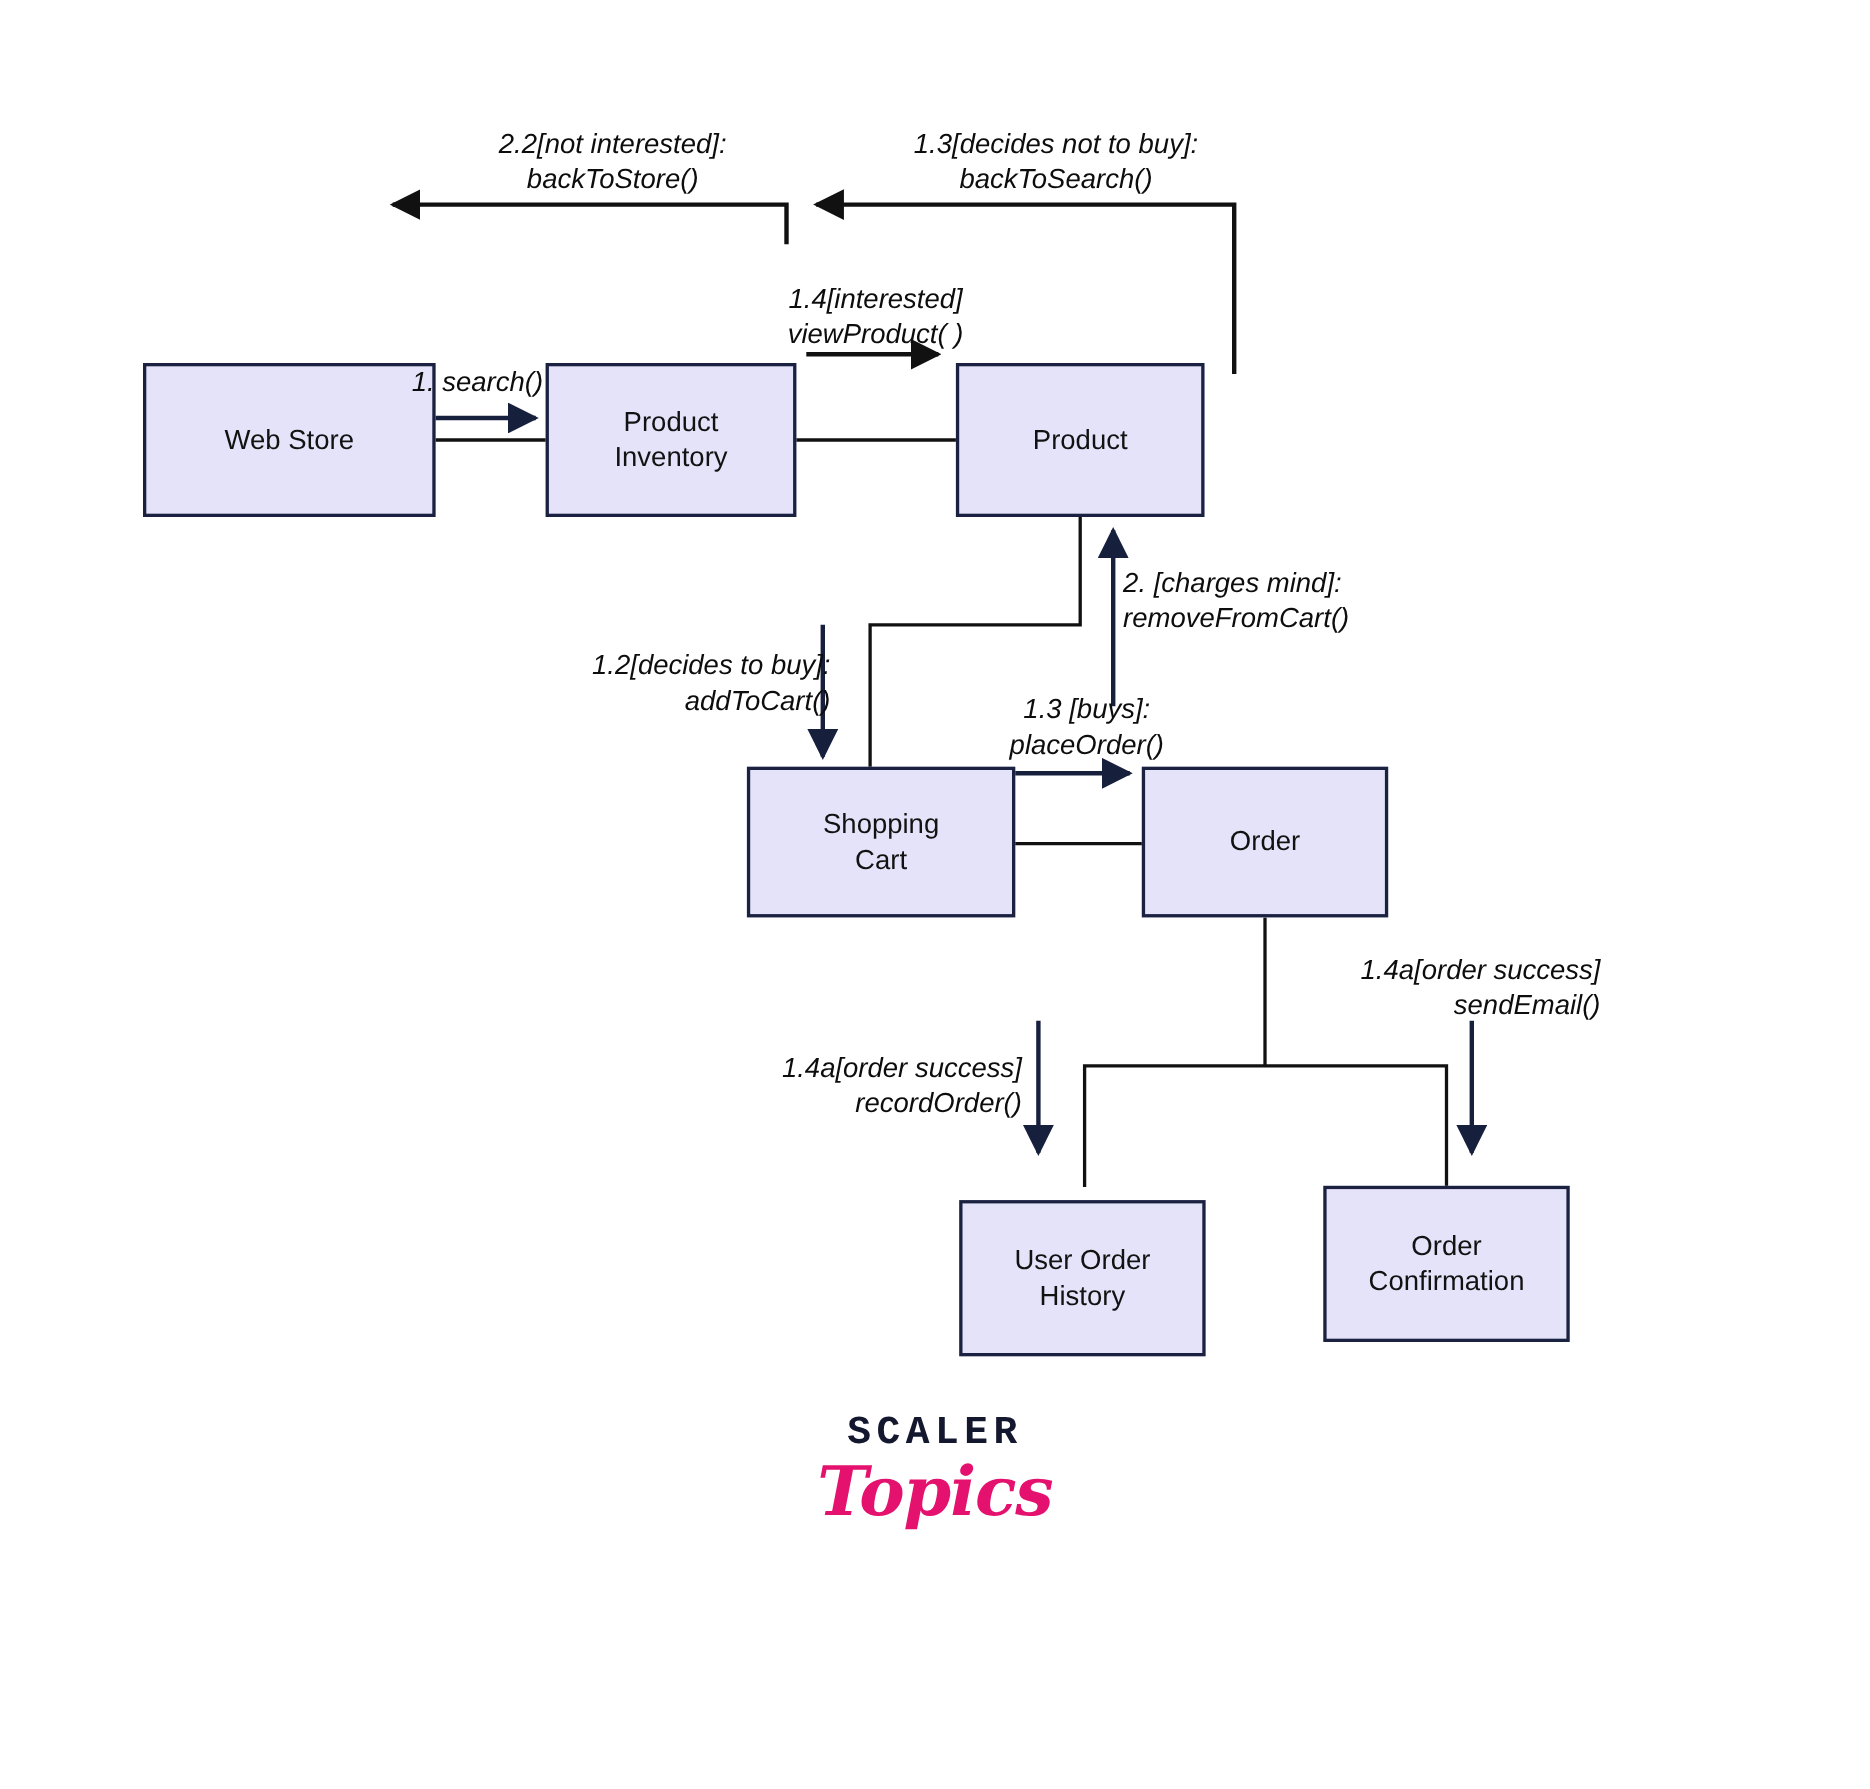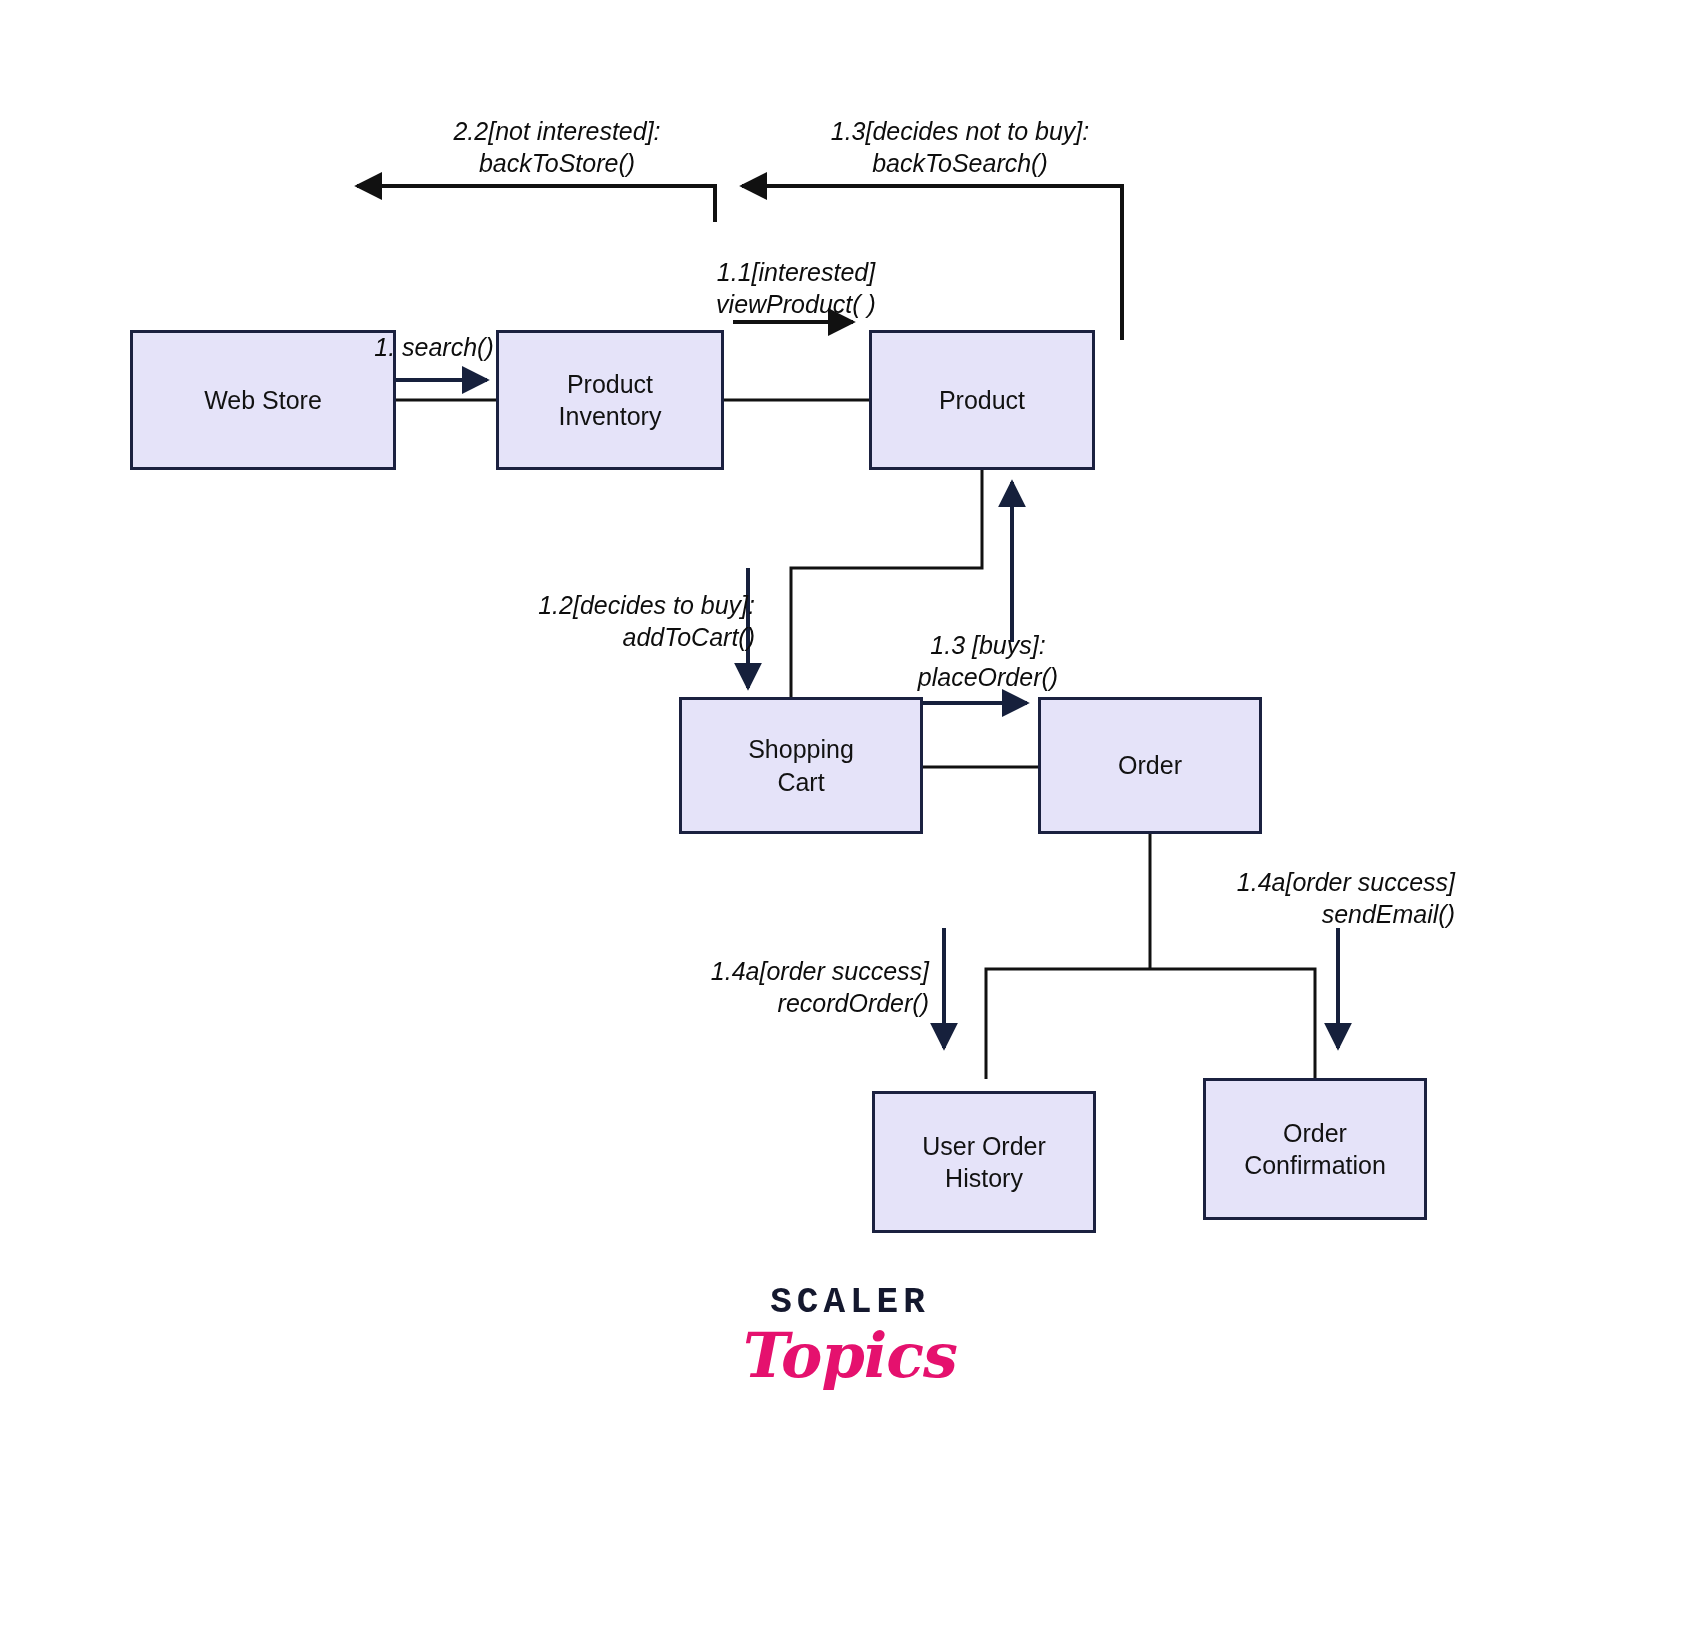--- a/index.html
+++ b/index.html
@@ -146,25 +146,27 @@
 
   <div class="node-box" style="left:1203px; top:1078px; width:224px; height:142px;">Order
 Confirmation</div>
 
   <div class="msg-label" style="left:412px; top:115px; width:290px;">2.2[not interested]:
 backToStore()</div>
 
   <div class="msg-label" style="left:800px; top:115px; width:320px;">1.3[decides not to buy]:
 backToSearch()</div>
 
-  <div class="msg-label" style="left:694px; top:256px; width:204px;">1.1[interested]
+  <div class="msg-label" style="left:694px; top:256px; width:204px;">1.4[interested]
 viewProduct( )</div>
 
   <div class="msg-label" style="left:356px; top:331px; width:156px;">1. search()</div>
 
+  <div class="msg-label align-left" style="left:1021px; top:514px; width:250px;">2. [charges mind]:
+removeFromCart()</div>
 
   <div class="msg-label align-right" style="left:500px; top:589px; width:255px;">1.2[decides to buy]:
 addToCart()</div>
 
   <div class="msg-label" style="left:890px; top:629px; width:196px;">1.3 [buys]:
 placeOrder()</div>
 
   <div class="msg-label align-right" style="left:674px; top:955px; width:255px;">1.4a[order success]
 recordOrder()</div>
 

